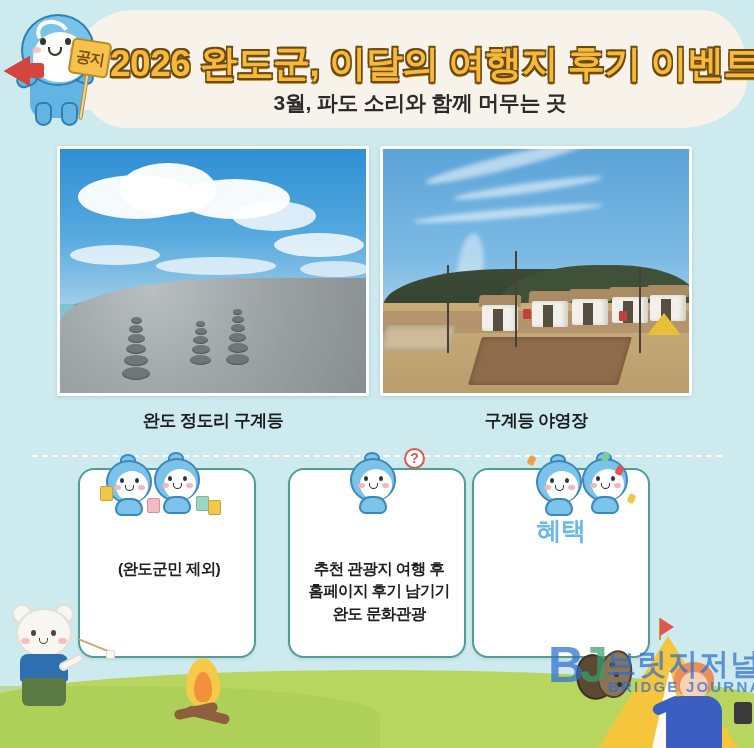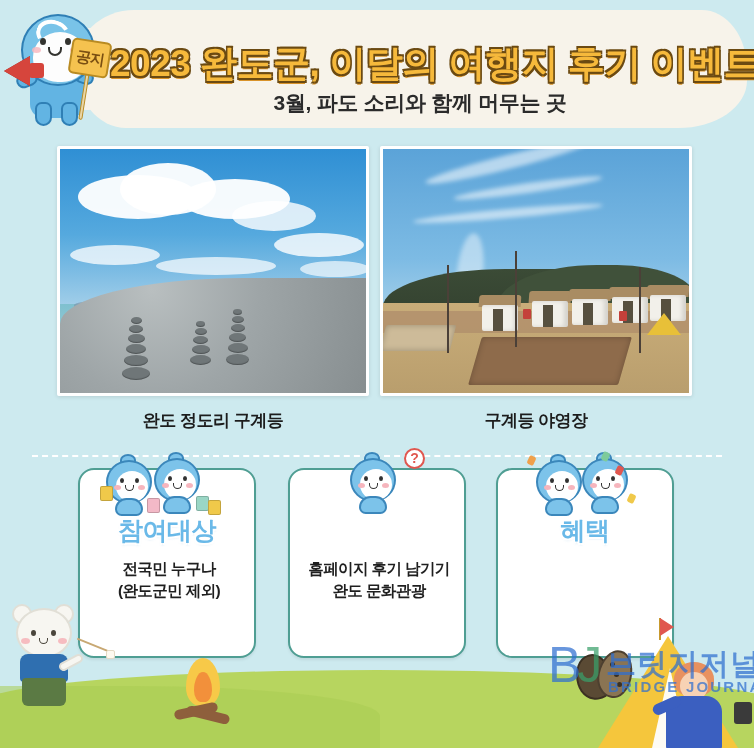--- a/index.html
+++ b/index.html
@@ -160,21 +160,21 @@
   }
 
   
   .card {
     position:absolute; top:468px; width:178px; height:190px;
     background:#ffffff; border:2.5px solid #4f9e93; border-radius:16px;
     box-shadow:0 2px 3px rgba(0,0,0,.07);
   }
   .card.c1{ left:78px; }
   .card.c2{ left:288px; }
-  .card.c3{ left:496px; }
+  .card.c3{ left:472px; }
   .card-title {
     position:absolute; left:0; top:44px; width:100%; text-align:center;
     font-size:25px; font-weight:bold; letter-spacing:-0.5px;
     color:#6ab9e8;
     text-shadow:-1.6px -1.6px 0 #fff, 1.6px -1.6px 0 #fff, -1.6px 1.6px 0 #fff,
                 1.6px 1.6px 0 #fff, 0 2px 2px rgba(120,180,220,.35);
   }
   .card-body {
     position:absolute; left:6px; top:88px; width:166px; text-align:center;
     font-size:15.5px; font-weight:bold; line-height:1.45; color:#1f1f1f;
@@ -252,21 +252,21 @@
   
   .shell{ position:absolute; right:118px; bottom:44px; width:60px; height:54px; }
   .sh1{ position:absolute; left:0; top:4px; width:36px; height:46px; background:#5a4a34; border:2px solid #3b3022; border-radius:50% 46% 44% 50% / 56% 52% 48% 44%; transform:rotate(-16deg);}
   .sh2{ position:absolute; left:22px; top:0; width:34px; height:48px; background:#8a7453; border:2px solid #4d4030; border-radius:50% 46% 44% 50% / 56% 52% 48% 44%; transform:rotate(12deg);}
   .sh-dot{ position:absolute; width:5px; height:5px; background:#3b3022; border-radius:50%;}
 
   
   .watermark { position:absolute; right:6px; bottom:44px; width:200px; height:66px; opacity:.72; }
   .wm-bj {
     position:absolute; left:0; top:2px;
-    font-size:50px; font-weight:normal; color:#2f6fd0; letter-spacing:-4px; line-height:50px;
+    font-size:50px; font-weight:bold; color:#2f6fd0; letter-spacing:-4px; line-height:50px;
   }
   .wm-bj span.j{ color:#3aa06a; }
   .wm-kr {
     position:absolute; left:58px; top:6px;
     font-size:30px; font-weight:bold; color:#2f6fd0; letter-spacing:1px; white-space:nowrap;
   }
   .wm-en {
     position:absolute; left:60px; top:40px;
     font-size:15px; font-weight:bold; color:#2f6fd0; letter-spacing:2.2px; white-space:nowrap;
   }
@@ -292,21 +292,21 @@
     <div class="mh-eye r"></div>
     <div class="mh-cheek l"></div>
     <div class="mh-cheek r"></div>
     <div class="mh-smile"></div>
     <div class="mh-mega-cone"></div>
     <div class="mh-mega-h"></div>
     <div class="mh-pole"></div>
     <div class="mh-sign">공지</div>
   </div>
 
-  <div class="title-main">2023 완도군, 이달의 여행지 후기 이벤트</div>
+  <div class="title-main">2026 완도군, 이달의 여행지 후기 이벤트</div>
   <div class="title-sub">3월, 파도 소리와 함께 머무는 곳</div>
 </div>
 
 <div class="photo left">
   <div class="bch-sky"></div>
   <div class="cloud" style="left:18px;  top:26px;  width:120px; height:44px;"></div>
   <div class="cloud" style="left:60px;  top:14px;  width:96px;  height:52px;"></div>
   <div class="cloud" style="left:120px; top:30px;  width:110px; height:40px;"></div>
   <div class="cloud" style="left:172px; top:52px;  width:84px;  height:30px; opacity:.8;"></div>
   <div class="cloud" style="left:10px;  top:96px;  width:90px;  height:20px; opacity:.75;"></div>
@@ -391,23 +391,21 @@
 
   <div class="bare-tree" style="left:64px;  bottom:40px; height:88px;"></div>
   <div class="bare-tree" style="left:132px; bottom:46px; height:96px;"></div>
   <div class="bare-tree" style="left:256px; bottom:40px; height:86px;"></div>
 </div>
 <div class="photo-caption right">구계등 야영장</div>
 
 <div class="divider"></div>
 
 <div class="card c1">
-  <div class="card-title">참여대상</div>
   <div class="card-body">
-    <div>전국민 누구나</div>
     <div>(완도군민 제외)</div>
   </div>
 </div>
 <div class="mini" style="left:104px; top:458px; z-index:5;">
   <div class="tuft"></div>
     <div class="head">
       <div class="face"></div>
     </div>
   <div class="ey l"></div>
     <div class="ey r"></div>
@@ -428,20 +426,21 @@
     <div class="ck r"></div>
   <div class="mo"></div>
     <div class="bdy"></div>
 </div>
 <div class="bag" style="left:147px; top:498px; background:#f3b9c7; z-index:6;"></div>
 <div class="bag" style="left:196px; top:496px; background:#9ad6c5; z-index:6;"></div>
 <div class="bag" style="left:208px; top:500px; background:#f0c94a; z-index:6;"></div>
 
 <div class="card c2">
   <div class="card-body">
+    <div>추천 관광지 여행 후</div>
     <div>홈페이지 후기 남기기</div>
     <div>완도 문화관광</div>
   </div>
 </div>
 <div class="mini" style="left:348px; top:456px; z-index:5;">
   <div class="tuft"></div>
     <div class="head">
       <div class="face"></div>
     </div>
   <div class="ey l"></div>

